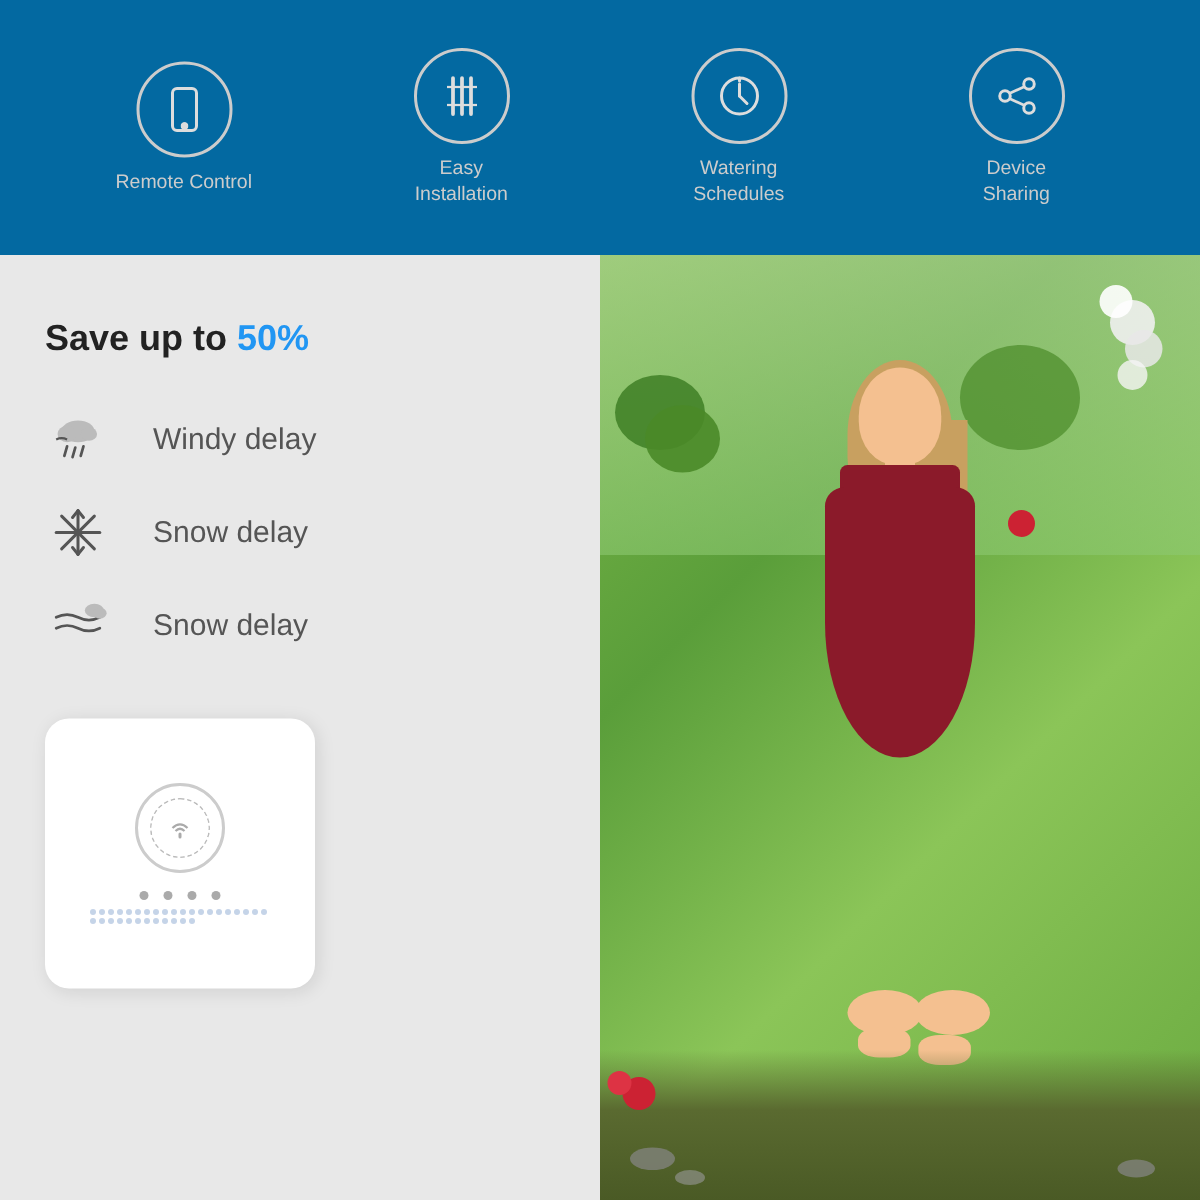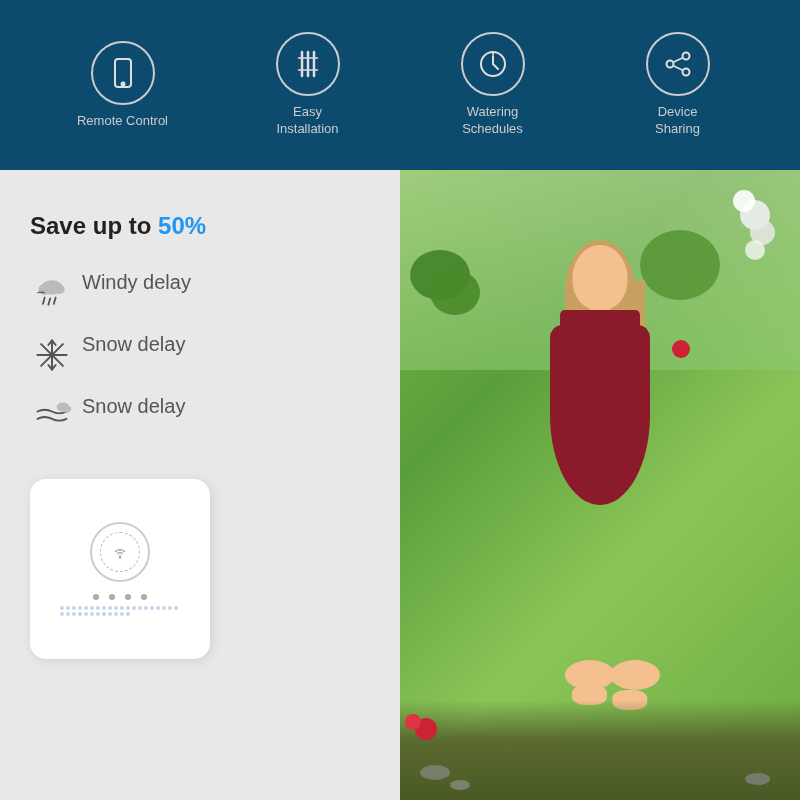--- a/index.html
+++ b/index.html
@@ -1,20 +1,20 @@
 <!DOCTYPE html>
 <html><head>
   <meta charset="utf-8">
   <style>
     * { margin: 0; padding: 0; box-sizing: border-box; }
     body { width: 800px; height: 800px; overflow: hidden; font-family: Arial, sans-serif; background: #fff; }
 
     
     .top-bar {
-      background: #0c4a6e;
+      background: #0369a1;
       width: 800px;
       height: 170px;
       display: flex;
       align-items: center;
       justify-content: space-around;
       padding: 20px 30px;
     }
     .feature-item {
       display: flex;
       flex-direction: column;
@@ -74,21 +74,22 @@
       color: #2196f3;
     }
     .weather-features {
       display: flex;
       flex-direction: column;
       gap: 18px;
       margin-top: 10px;
     }
     .weather-item {
       display: flex;
-      gap: 8px;
+      align-items: center;
+      gap: 28px;
     }
     .weather-icon {
       width: 44px;
       height: 44px;
       display: flex;
       align-items: center;
       justify-content: center;
       flex-shrink: 0;
     }
     .weather-icon svg {

